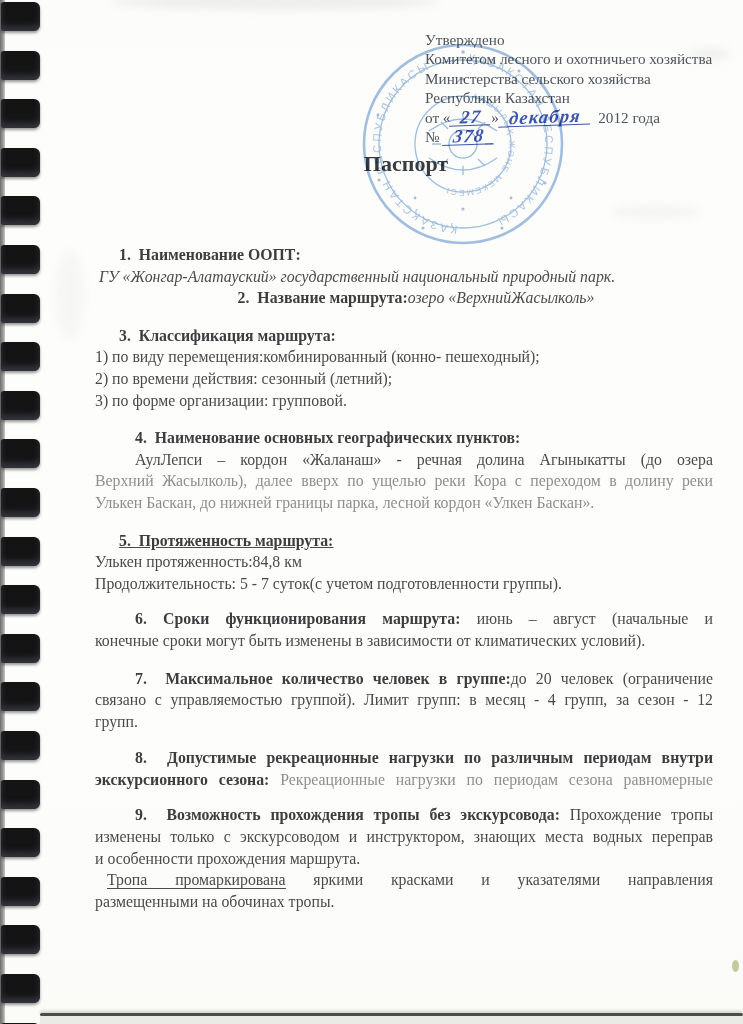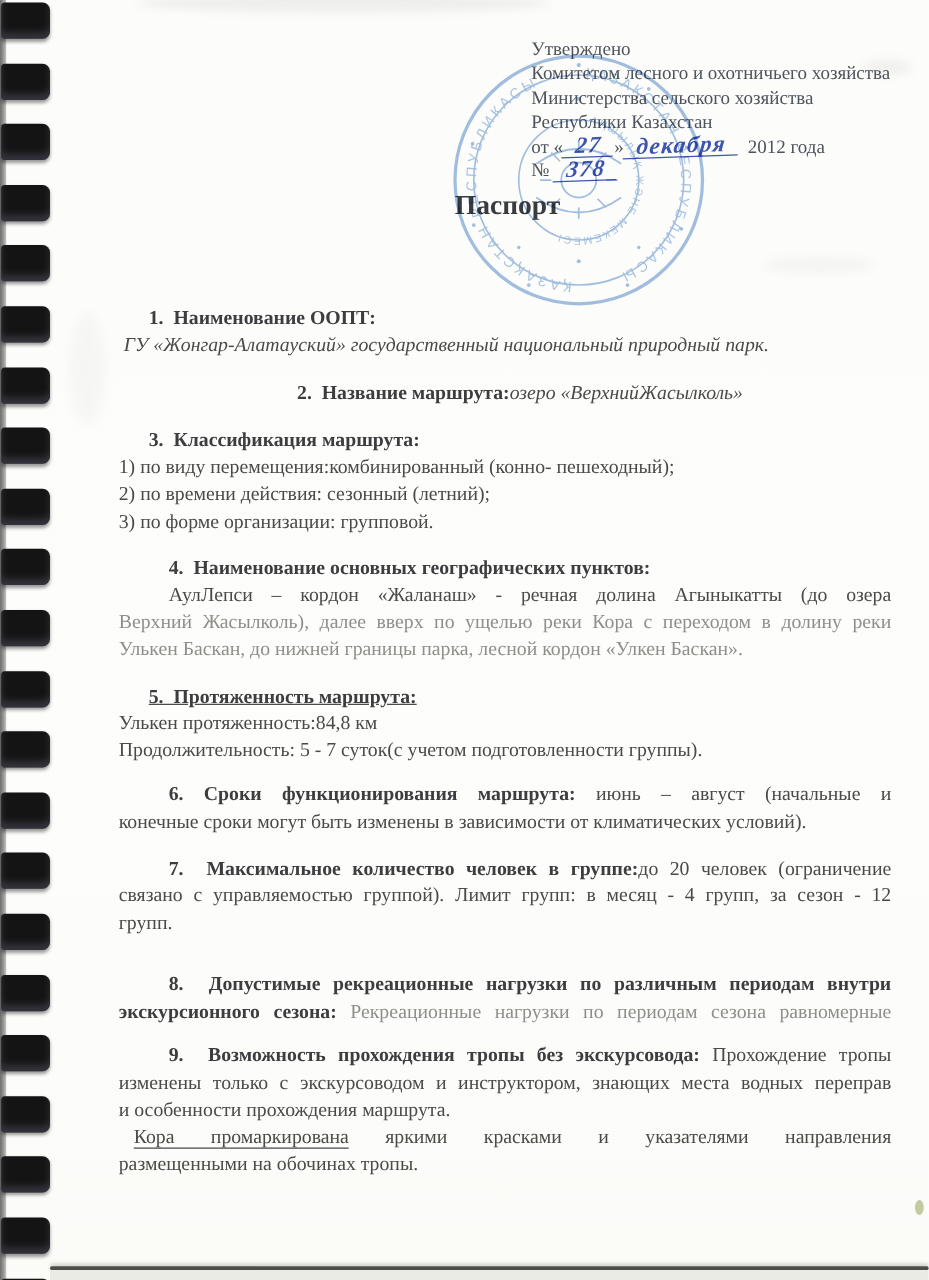--- a/index.html
+++ b/index.html
@@ -28,21 +28,21 @@
   .ln{min-height:21.6px;}
   .approval .ln{min-height:19.4px;}
   .jl{text-align:justify;text-align-last:justify;}
   .seg-b{font-weight:700;color:#3d3d40;}
   .seg-i{font-style:italic;}
   .seg-l{color:#8f8f89;}
   .seg-u{border-bottom:1.5px solid currentColor;}
   .seg-h{color:#3d55ae;font-style:italic;display:inline-block;
     transform:rotate(-2deg) skewX(-9deg);font-size:18.5px;line-height:13px;
     padding:0 10px 1px;letter-spacing:1.2px;font-weight:600;}
-  .mb17{margin-bottom:17px}.mb16{margin-bottom:16px}.mb15{margin-bottom:28px}
+  .mb17{}.mb16{margin-bottom:16px}.mb15{margin-bottom:15px}
   .mb14{margin-bottom:14px}.mb0{margin-bottom:0}
   
   .stamp{position:absolute;left:357px;top:38px;width:212px;height:212px;z-index:3;
     opacity:.72;mix-blend-mode:multiply;filter:blur(.5px);}
   .stamp text{font-family:"Liberation Sans","DejaVu Sans",sans-serif;}
   
   .smudge{position:absolute;background:#9a9a96;border-radius:50%;filter:blur(4px);z-index:1;}
   .bottom-edge{position:absolute;left:40px;right:0;top:1013px;height:3px;
     background:#4c4c48;border-radius:2px;box-shadow:0 -2px 3px rgba(120,120,115,.35);z-index:4;}
   .bottom-under{position:absolute;left:40px;right:0;top:1016px;height:8px;background:#ebebe6;z-index:4;}
@@ -151,21 +151,21 @@
     <div class="mb14">
         <div class="ln jl" style="padding-left: 40px;"><span class="seg-b">8.&nbsp; Допустимые рекреационные нагрузки по различным периодам внутри</span></div>
         <div class="ln jl"><span class="seg-b">экскурсионного сезона: </span><span class="seg-l">Рекреационные нагрузки по периодам сезона равномерные</span></div>
       </div>
     <div class="mb0">
         <div class="ln jl" style="padding-left: 40px;"><span class="seg-b">9.&nbsp; Возможность прохождения тропы без экскурсовода: </span><span>Прохождение тропы</span></div>
         <div class="ln jl"><span>изменены только с экскурсоводом и инструктором, знающих места водных переправ</span></div>
         <div class="ln"><span>и особенности прохождения маршрута.</span></div>
       </div>
     <div class="mb0">
-        <div class="ln jl" style="padding-left: 12px;"><span class="seg-u">Кора промаркирована</span><span> яркими красками и указателями направления</span></div>
+        <div class="ln jl" style="padding-left: 12px;"><span class="seg-u">Тропа промаркирована</span><span> яркими красками и указателями направления</span></div>
         <div class="ln"><span>размещенными на обочинах тропы.</span></div>
       </div>
   </div>
 
   <div class="bottom-edge"></div>
   <div class="bottom-under"></div>
   <div class="speck" style="left:732px;top:960px;width:7px;height:12px;background:#97a055;opacity:.55;"></div>
 </div>
 
 <div class="binding">

